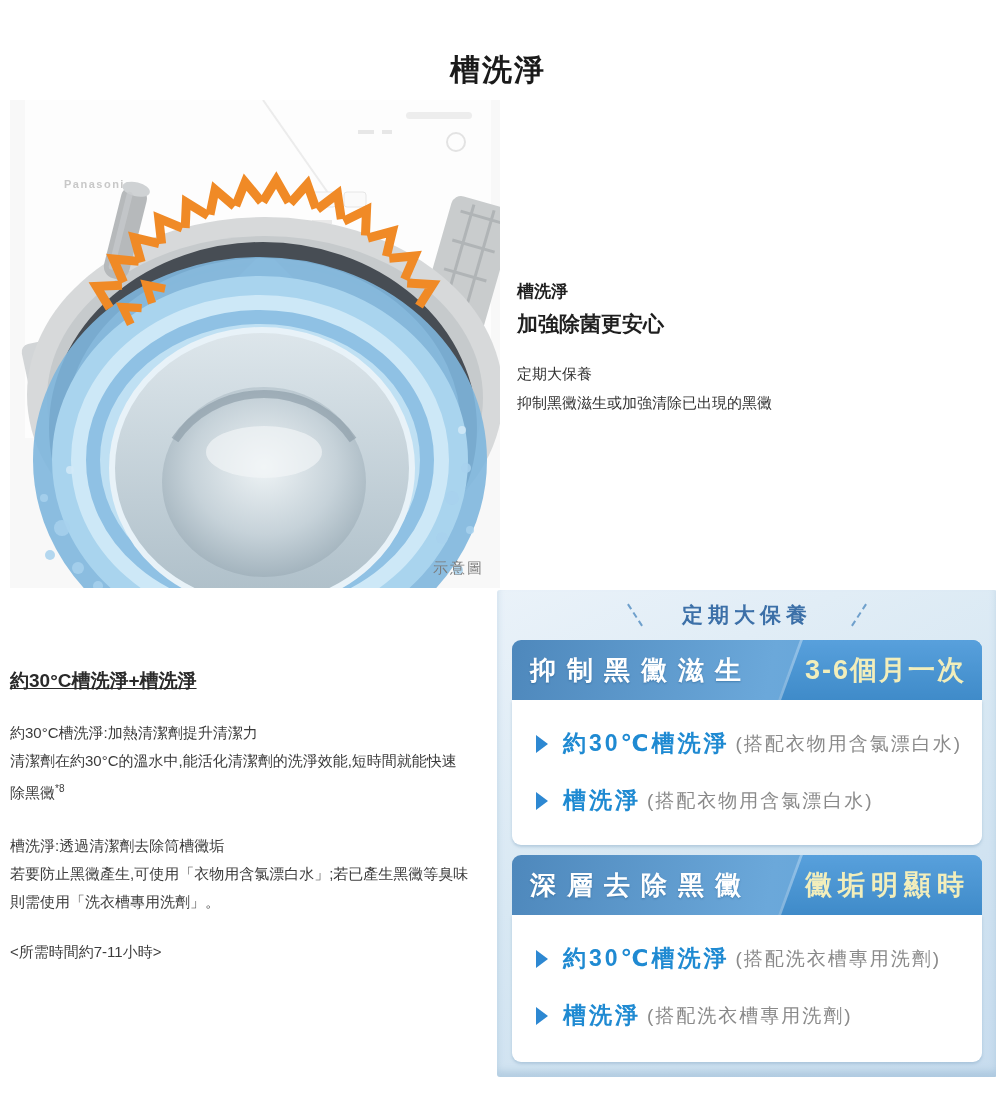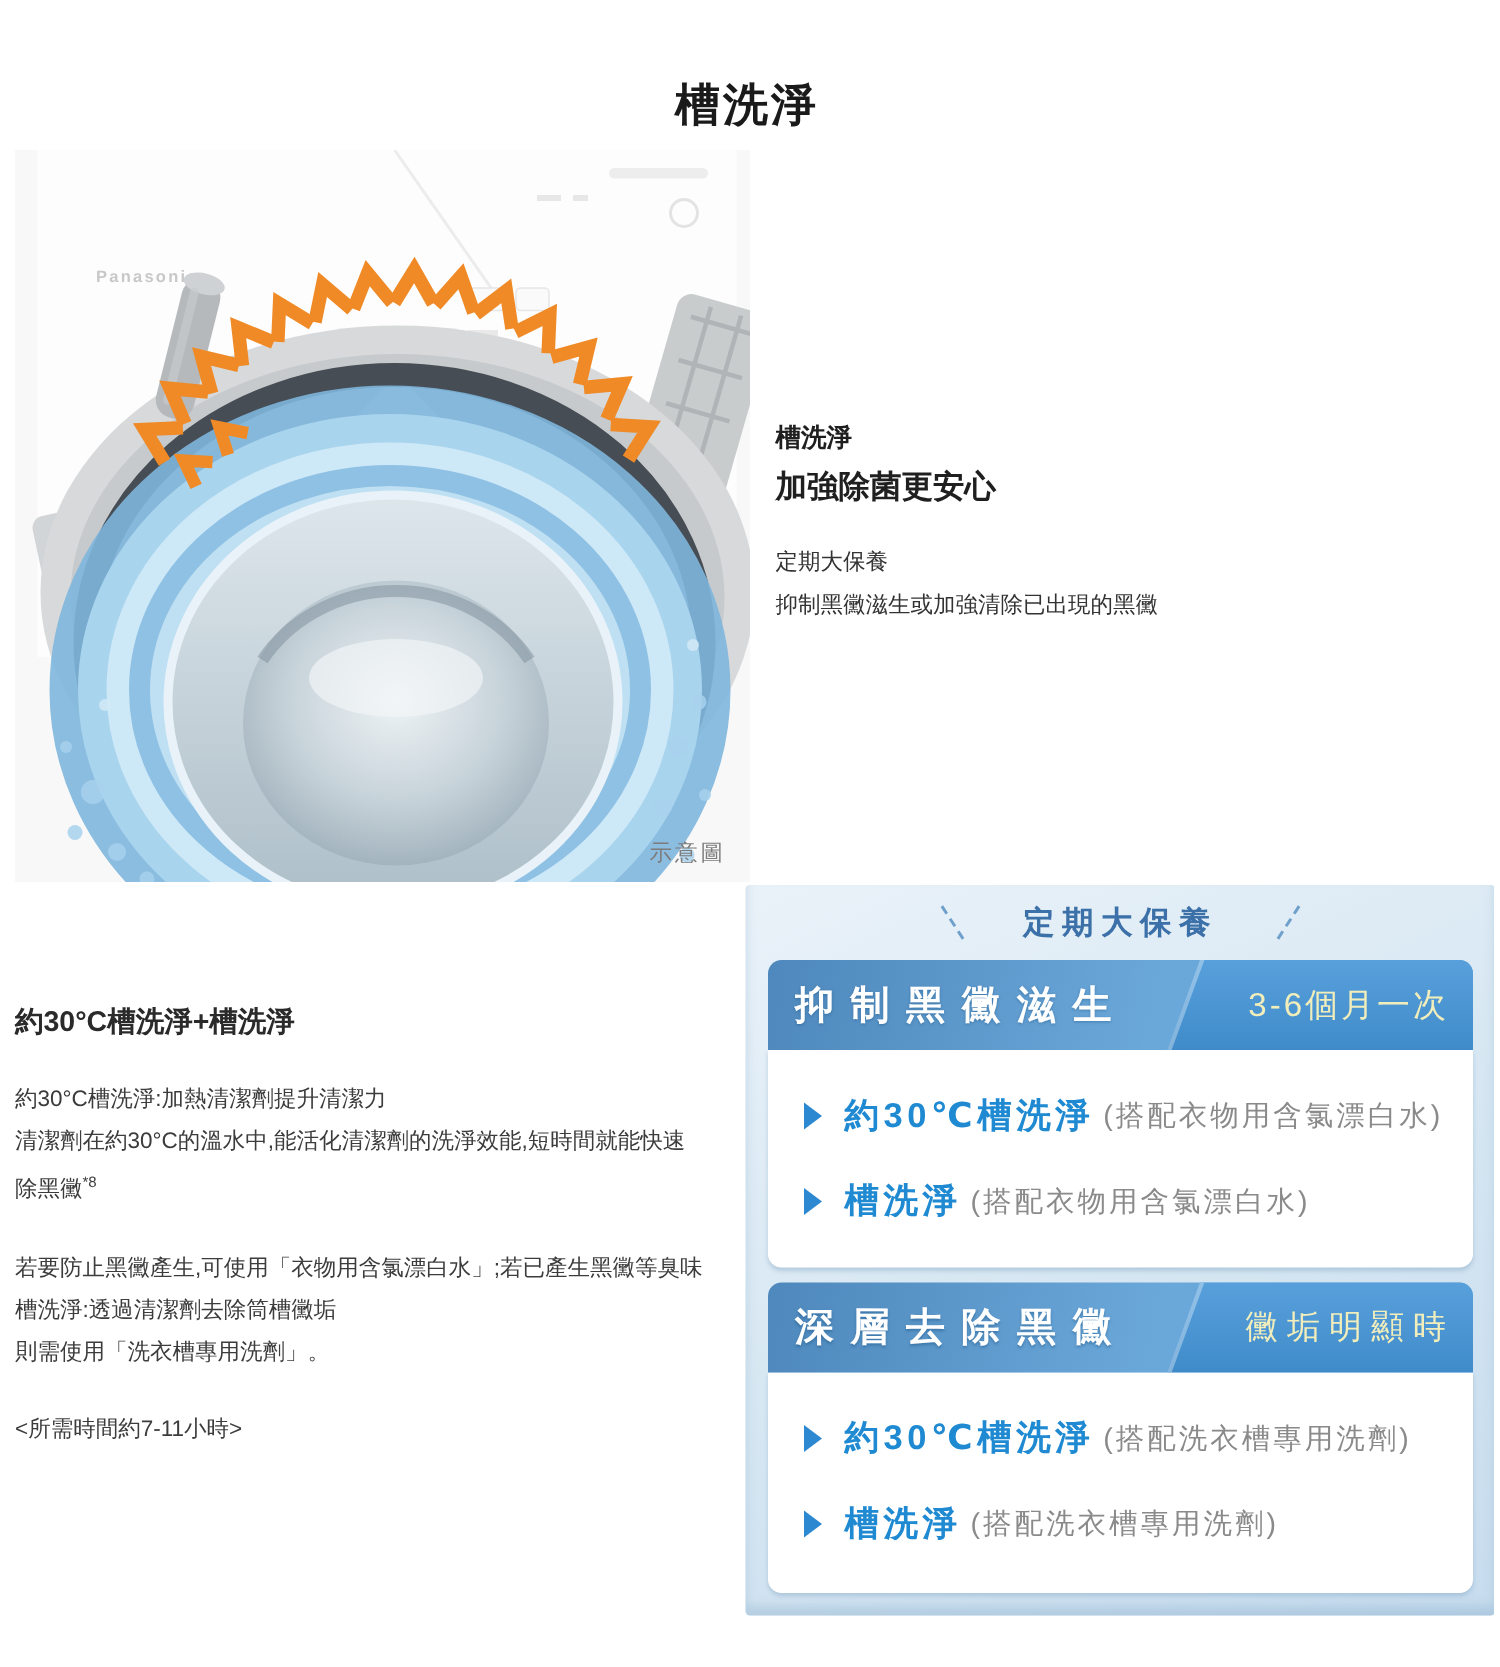--- a/index.html
+++ b/index.html
@@ -17,21 +17,21 @@
 
   
   .feature{position:absolute;left:517px;top:280px;}
   .feature-title{font-size:17px;font-weight:bold;color:#1f1f1f;}
   .feature-subtitle{font-size:21px;font-weight:bold;color:#1f1f1f;margin-top:7px;}
   .feature-line1{font-size:15px;color:#333;margin-top:27px;}
   .feature-line2{font-size:15px;color:#333;margin-top:10px;}
 
   
   .detail{position:absolute;left:10px;top:668px;width:486px;}
-  .detail-heading{font-size:19px;font-weight:bold;color:#2a2a2a;}
+  .detail-heading{font-size:19px;font-weight:bold;color:#2a2a2a;text-decoration:underline;}
   .detail .para{margin-top:25px;font-size:15px;color:#3c3c3c;line-height:28px;}
   .detail .para div{white-space:nowrap;}
   .detail sup{font-size:10px;vertical-align:super;}
   .time{margin-top:27px;font-size:15px;color:#3c3c3c;}
   .para2{margin-top:31px;}
 
   
   .panel{position:absolute;left:497px;top:590px;width:500px;height:487px;border-radius:3px;
          background:linear-gradient(155deg,#eaf2f9 0%,#d8e8f3 45%,#c7dcee 100%);
          box-shadow:inset 0 -6px 7px rgba(125,165,198,.35);}
@@ -43,21 +43,21 @@
 
   .bar{position:relative;margin:0 15px;height:60px;border-radius:9px 9px 0 0;overflow:hidden;
        background:linear-gradient(100deg,#4e88bc 0%,#6ba8da 55%,#5da2d9 100%);}
   .badge-bg{position:absolute;top:0;bottom:0;right:-26px;width:216px;
             background:linear-gradient(180deg,#58a0dc,#3f8bc9);
             border-left:3px solid rgba(255,255,255,.35);transform:skewX(-20deg);}
   .bar-label{position:absolute;left:18px;top:50%;transform:translateY(-50%);
              color:#fff;font-size:26px;font-weight:bold;letter-spacing:11px;white-space:nowrap;
              text-shadow:0 1px 2px rgba(0,60,110,.35);}
   .bar-badge{position:absolute;right:16px;top:50%;transform:translateY(-50%);
-             color:#f2eebb;font-size:22px;font-weight:normal;letter-spacing:2px;white-space:nowrap;}
+             color:#f2eebb;font-size:27px;font-weight:bold;letter-spacing:2px;white-space:nowrap;}
   .bar-badge.spaced{letter-spacing:6px;right:12px;}
 
   .white-box{margin:0 15px;background:#fff;border-radius:0 0 9px 9px;box-sizing:border-box;
              padding:15px 0 0 24px;box-shadow:0 2px 3px rgba(110,150,180,.35);}
   .box-1{height:145px;}
   .box-2{height:147px;}
   .row{display:flex;align-items:center;height:57px;text-align:center;}
   .tri{width:0;height:0;border-left:12px solid #2d88d2;border-top:9px solid transparent;
        border-bottom:9px solid transparent;margin-right:15px;flex:none;}
   .row-name{font-size:23px;font-weight:bold;color:#1f8ad2;letter-spacing:3px;white-space:nowrap;}
@@ -181,22 +181,22 @@
   </div>
 
   <div class="detail">
     <div class="detail-heading">約30°C槽洗淨+槽洗淨</div>
     <div class="para para1">
       <div>約30°C槽洗淨:加熱清潔劑提升清潔力</div>
       <div>清潔劑在約30°C的溫水中,能活化清潔劑的洗淨效能,短時間就能快速</div>
       <div><span>除黑黴</span><sup>*8</sup></div>
     </div>
     <div class="para para2">
+      <div>槽洗淨:透過清潔劑去除筒槽黴垢</div>
       <div>若要防止黑黴產生,可使用「衣物用含氯漂白水」;若已產生黑黴等臭味</div>
-      <div>槽洗淨:透過清潔劑去除筒槽黴垢</div>
       <div>則需使用「洗衣槽專用洗劑」。</div>
     </div>
     <div class="time">&lt;所需時間約7-11小時&gt;</div>
   </div>
 
   <div class="panel">
     <div class="panel-title-row">
       <span class="dash dash-left"></span>
       <span class="panel-title">定期大保養</span>
       <span class="dash dash-right"></span>

